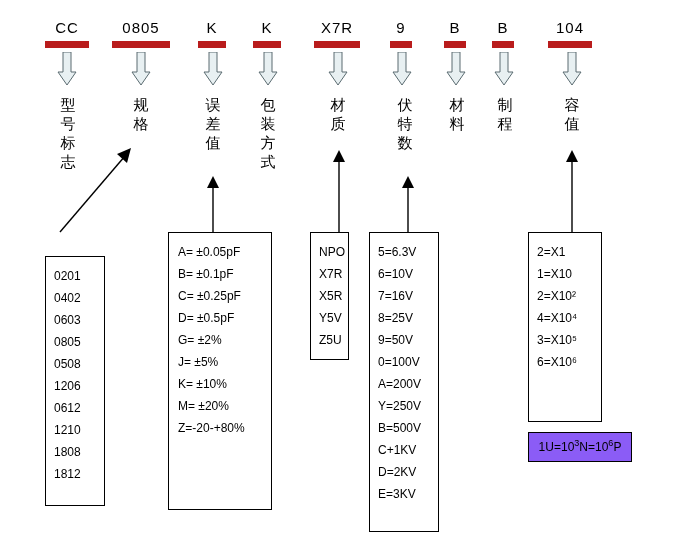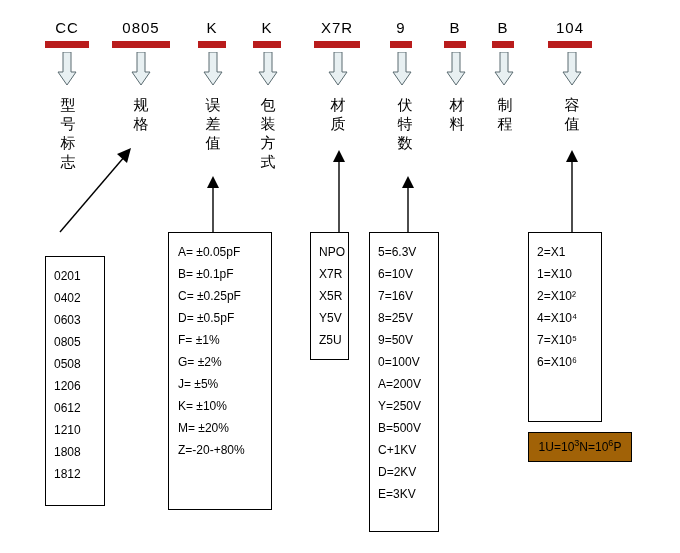--- a/index.html
+++ b/index.html
@@ -71,21 +71,21 @@
     padding-left: 9px;
     white-space: nowrap;
   }
   .list-box.narrow .row {
     padding-left: 8px;
   }
 
   .note-box {
     position: absolute;
     border: 1px solid #000;
-    background: #a16207;
+    background: #8b5cf6;
     box-sizing: border-box;
     font-size: 12px;
     line-height: 28px;
     text-align: center;
     white-space: nowrap;
   }
   sup {
     font-size: 9px;
     vertical-align: super;
     line-height: 0;
@@ -213,21 +213,20 @@
     <div class="row">1210</div>
     <div class="row">1808</div>
     <div class="row">1812</div>
   </div>
 
   <div class="list-box" style="left:168px; top:232px; width:104px; height:278px;">
     <div class="row">A= ±0.05pF</div>
     <div class="row">B= ±0.1pF</div>
     <div class="row">C= ±0.25pF</div>
     <div class="row">D= ±0.5pF</div>
-    <div class="row">F= ±1%</div>
     <div class="row">G= ±2%</div>
     <div class="row">J= ±5%</div>
     <div class="row">K= ±10%</div>
     <div class="row">M= ±20%</div>
     <div class="row">Z=-20-+80%</div>
   </div>
 
   <div class="list-box narrow" style="left:310px; top:232px; width:39px; height:128px;">
     <div class="row">NPO</div>
     <div class="row">X7R</div>
@@ -249,21 +248,21 @@
     <div class="row">C+1KV</div>
     <div class="row">D=2KV</div>
     <div class="row">E=3KV</div>
   </div>
 
   <div class="list-box narrow" style="left:528px; top:232px; width:74px; height:190px;">
     <div class="row">2=X1</div>
     <div class="row">1=X10</div>
     <div class="row">2=X10²</div>
     <div class="row">4=X10⁴</div>
-    <div class="row">7=X10⁵</div>
+    <div class="row">3=X10⁵</div>
     <div class="row">6=X10⁶</div>
   </div>
 
   <div class="note-box" style="left:528px; top:432px; width:104px; height:30px;">
     <span>1U=10</span><sup>3</sup><span>N=10</span><sup>6</sup><span>P</span>
   </div>
 
 </div>
 
 </body></html>

